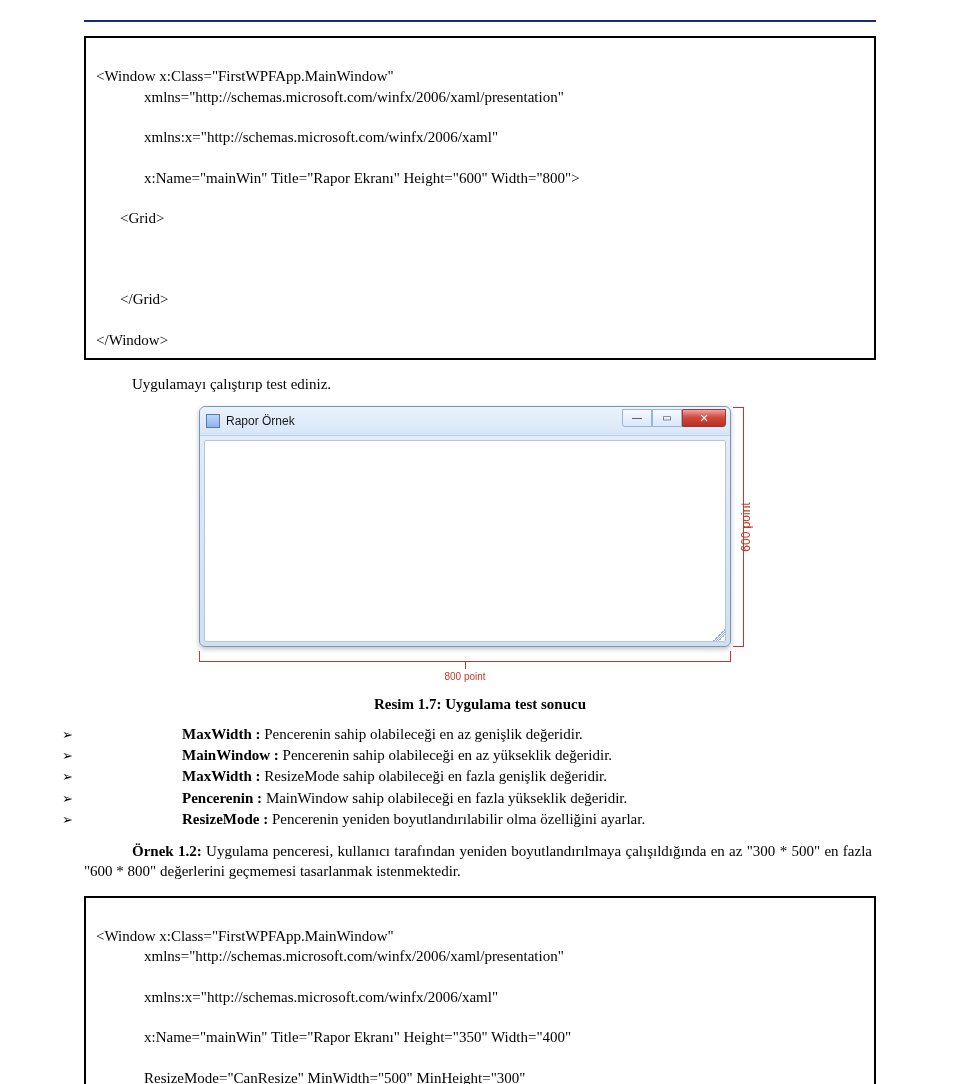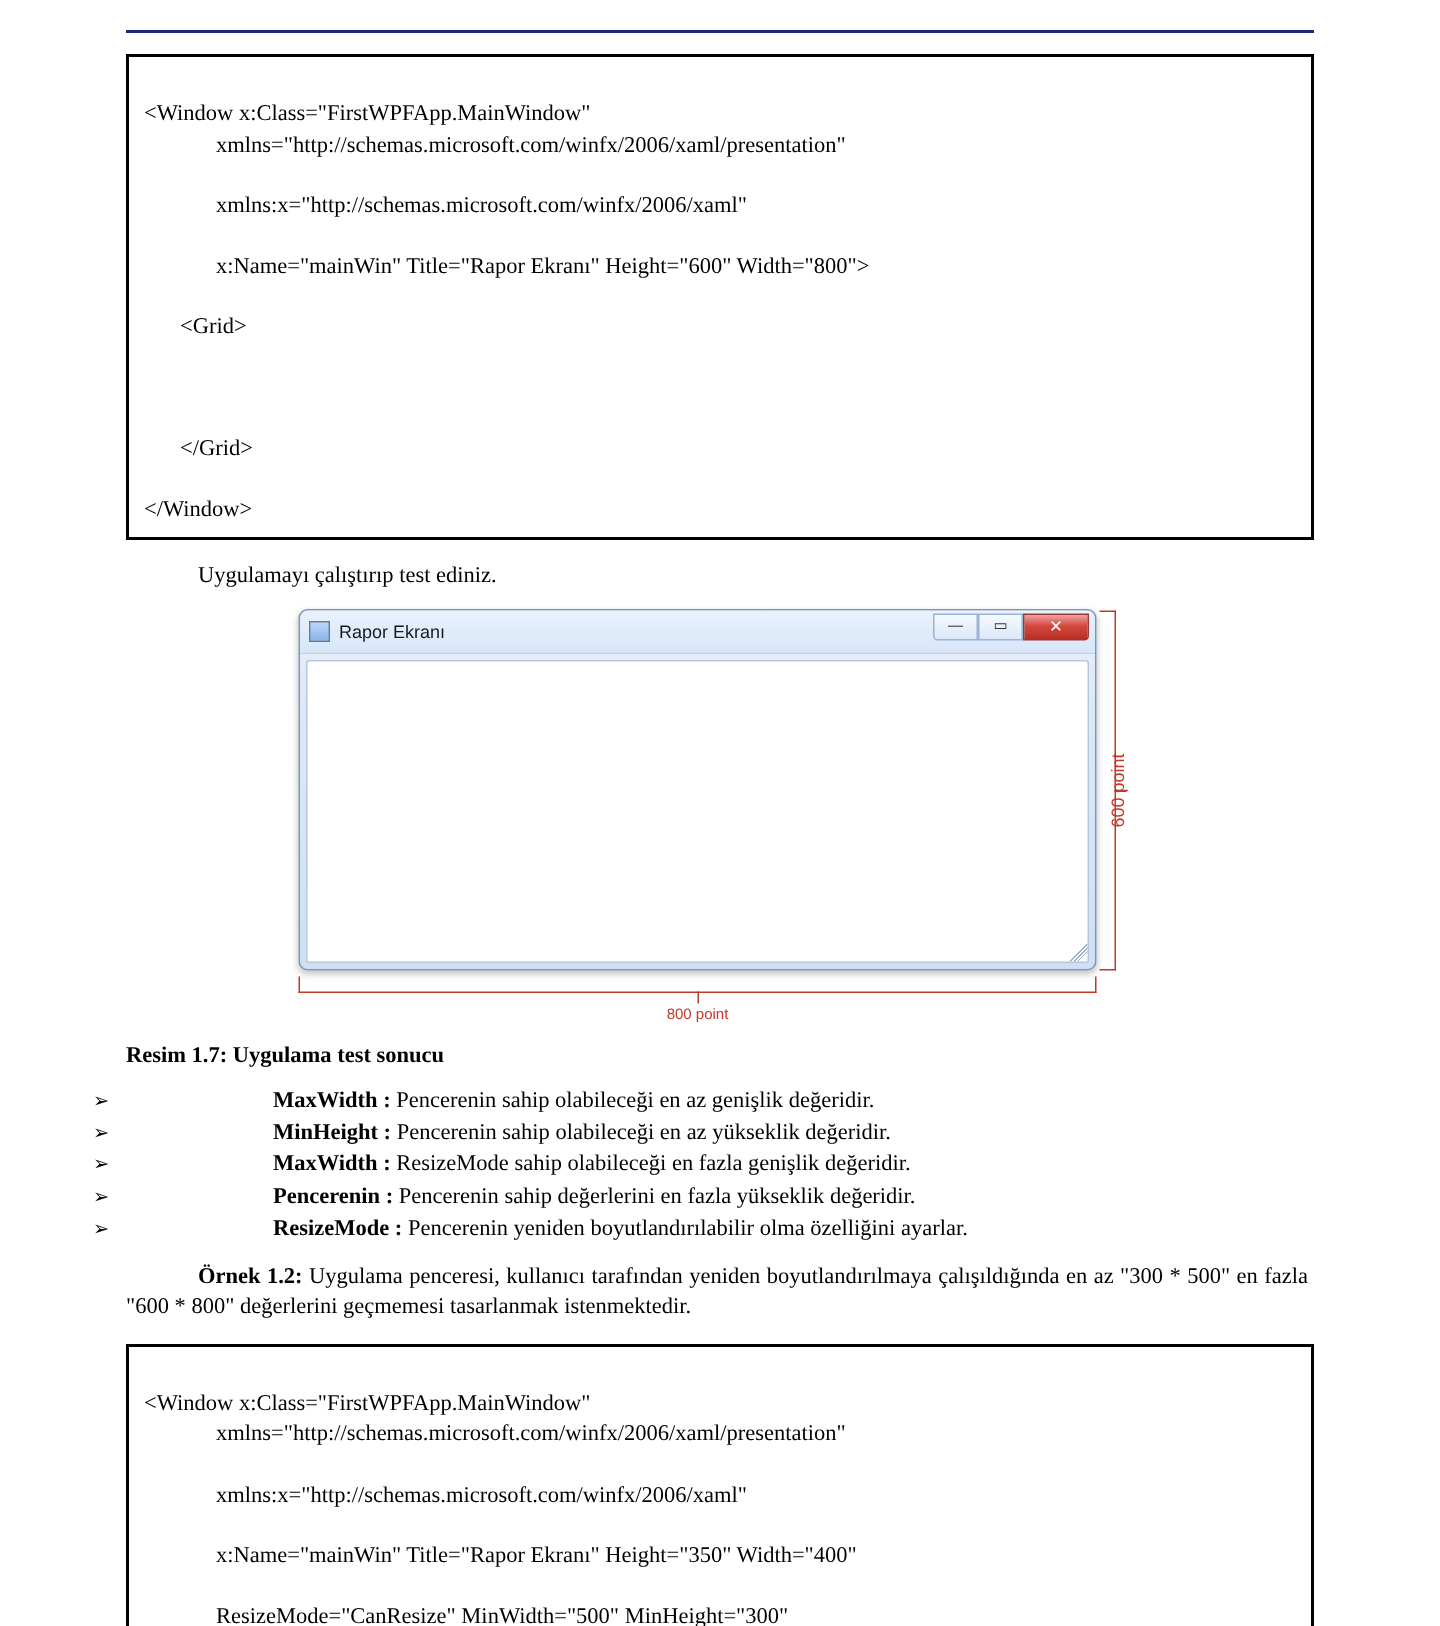--- a/index.html
+++ b/index.html
@@ -163,21 +163,21 @@
     right: -40px;
     top: 50%;
     transform: translateY(-50%) rotate(-90deg);
     transform-origin: center;
     font-family: Arial, sans-serif;
     font-size: 12px;
     color: #c0392b;
     white-space: nowrap;
   }
   .caption {
-    text-align: left;
+    text-align: center;
     font-weight: bold;
     margin: 8px 0 10px 0;
   }
   .bullets {
     margin: 0 0 12px 0;
     padding-left: 48px;
   }
   .bullet-row {
     display: block;
     padding-left: 70px;
@@ -208,21 +208,21 @@
 <br>
 <span style="display:block;padding-left:24px">&lt;/Grid&gt;</span>
 <span>&lt;/Window&gt;</span></div>
 
   <p class="para-indent">Uygulamayı çalıştırıp test ediniz.</p>
 
   <div class="figure-wrap">
     <div class="mock-window">
       <div class="titlebar">
         <span class="title-icon"></span>
-        <span class="title-text">Rapor Ekranı</span>
+        <span class="title-text">Rapor Örnek</span>
         <div class="win-btns">
           <div class="win-btn min">—</div>
           <div class="win-btn max">▭</div>
           <div class="win-btn close">✕</div>
         </div>
       </div>
       <div class="client-area"></div>
       <div class="resize-grip"></div>
       <div class="bracket-right"></div>
       <div class="label-right">600 point</div>
@@ -231,27 +231,27 @@
     <div class="label-bottom">800 point</div>
   </div>
 
   <div class="caption">Resim 1.7: Uygulama test sonucu</div>
 
   <div class="bullets">
     <div class="bullet-row">
       <span class="arrow">➢</span>&nbsp;&nbsp;&nbsp;&nbsp;&nbsp;&nbsp;&nbsp;&nbsp;<span class="bold">MaxWidth : </span><span>Pencerenin sahip olabileceği en az genişlik değeridir.</span>
     </div>
     <div class="bullet-row">
-      <span class="arrow">➢</span>&nbsp;&nbsp;&nbsp;&nbsp;&nbsp;&nbsp;&nbsp;&nbsp;<span class="bold">MinHeight : </span><span>Pencerenin sahip olabileceği en az yükseklik değeridir.</span>
+      <span class="arrow">➢</span>&nbsp;&nbsp;&nbsp;&nbsp;&nbsp;&nbsp;&nbsp;&nbsp;<span class="bold">MainWindow : </span><span>Pencerenin sahip olabileceği en az yükseklik değeridir.</span>
     </div>
     <div class="bullet-row">
       <span class="arrow">➢</span>&nbsp;&nbsp;&nbsp;&nbsp;&nbsp;&nbsp;&nbsp;&nbsp;<span class="bold">MaxWidth : </span><span>ResizeMode sahip olabileceği en fazla genişlik değeridir.</span>
     </div>
     <div class="bullet-row">
-      <span class="arrow">➢</span>&nbsp;&nbsp;&nbsp;&nbsp;&nbsp;&nbsp;&nbsp;&nbsp;<span class="bold">Pencerenin : </span><span>Pencerenin sahip değerlerini en fazla yükseklik değeridir.</span>
+      <span class="arrow">➢</span>&nbsp;&nbsp;&nbsp;&nbsp;&nbsp;&nbsp;&nbsp;&nbsp;<span class="bold">Pencerenin : </span><span>MainWindow sahip olabileceği en fazla yükseklik değeridir.</span>
     </div>
     <div class="bullet-row">
       <span class="arrow">➢</span>&nbsp;&nbsp;&nbsp;&nbsp;&nbsp;&nbsp;&nbsp;&nbsp;<span class="bold">ResizeMode : </span><span>Pencerenin yeniden boyutlandırılabilir olma özelliğini ayarlar.</span>
     </div>
   </div>
 
   <p class="justify" style="margin:0 4px 14px 0;text-indent:48px">
     <span class="bold">Örnek 1.2: </span><span>Uygulama penceresi, kullanıcı tarafından yeniden boyutlandırılmaya çalışıldığında en az "300 * 500" en fazla "600 * 800" değerlerini geçmemesi tasarlanmak istenmektedir.</span>
   </p>
 

